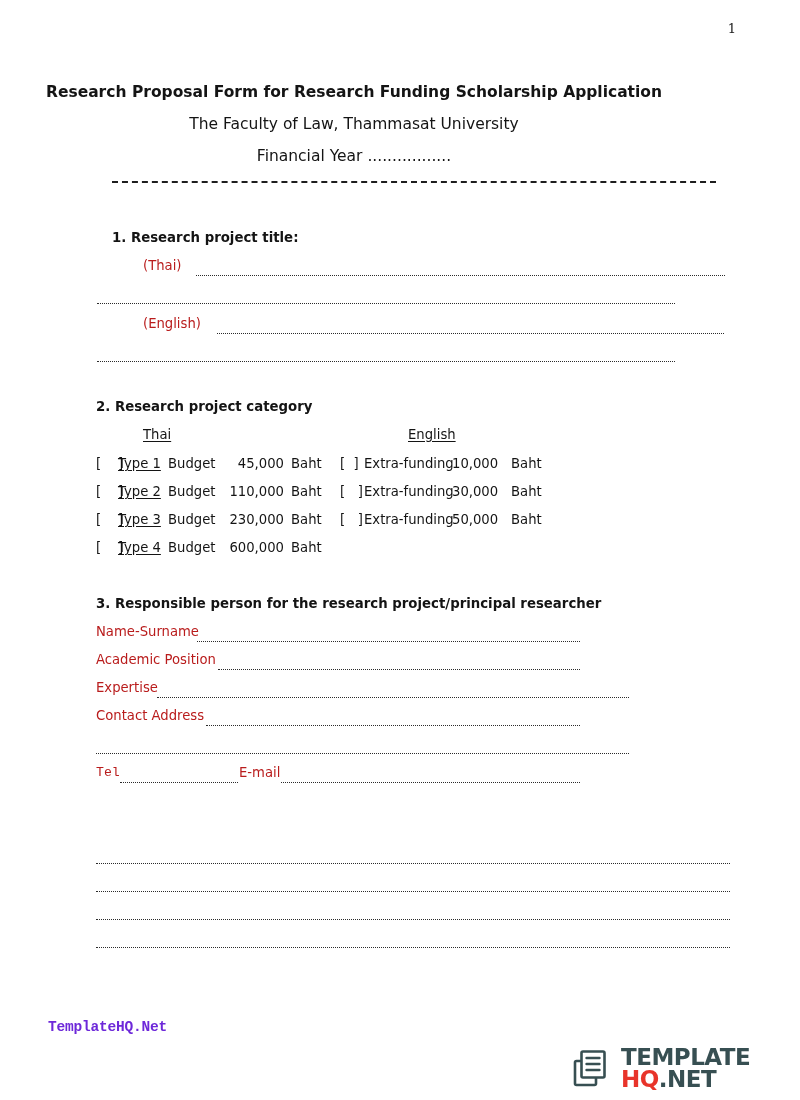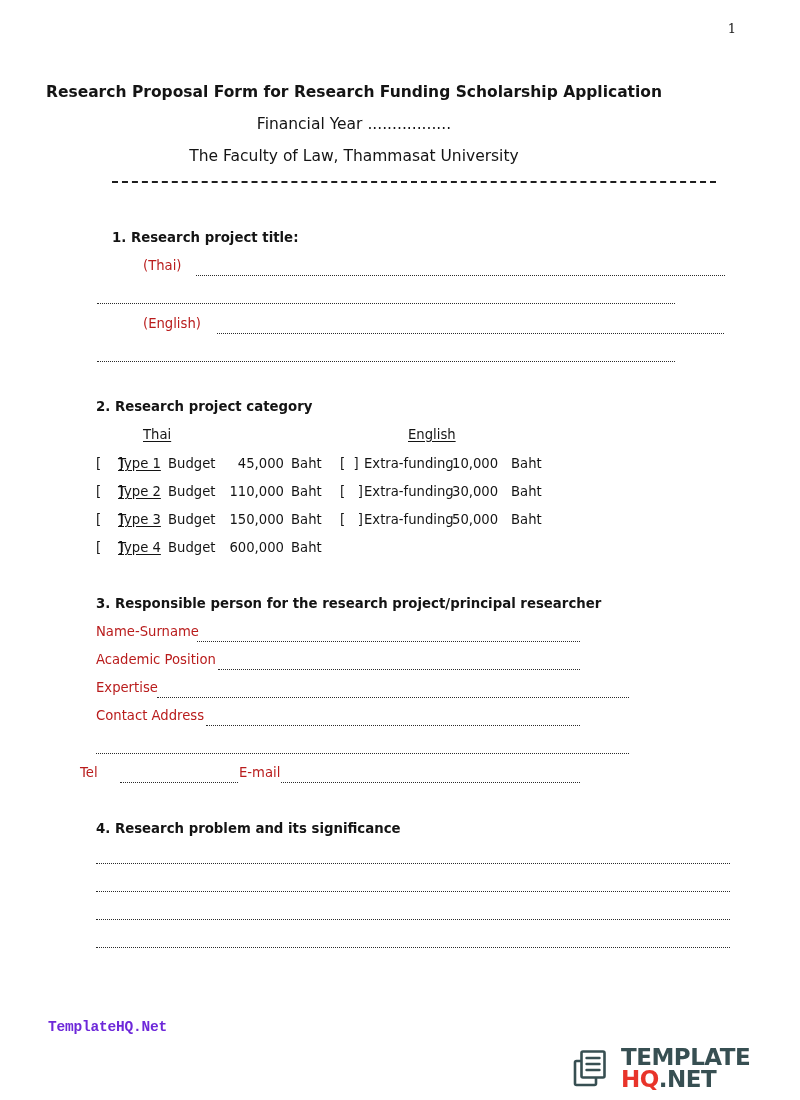--- a/index.html
+++ b/index.html
@@ -180,22 +180,22 @@
 </style>
 </head>
 <body>
 
 <div class="page">
 
   <div class="page-number">1</div>
 
   <div class="doc-header">
     <div class="hline">Research Proposal Form for Research Funding Scholarship Application</div>
+    <div class="hline sub">The Faculty of Law, Thammasat University</div>
     <div class="hline sub">Financial Year .................</div>
-    <div class="hline sub">The Faculty of Law, Thammasat University</div>
   </div>
   <div class="header-rule"></div>
 
   <div class="sec-heading" style="left:112px; top:230px;">1. Research project title:</div>
 
   <div class="field-label" style="left:143px; top:258px;">(Thai)</div>
   <div class="dotrule" style="left:196px; top:275px; width:529px;"></div>
 
   <div class="dotrule" style="left:97px; top:303px; width:578px;"></div>
 
@@ -234,21 +234,21 @@
     <span class="txt c-box">[   ]</span>
     <span class="txt c-lab">Extra-funding</span>
     <span class="txt c-amt">30,000</span>
     <span class="txt c-baht">Baht</span>
   </div>
 
   <div class="cat-row cat-left" style="top:512px;">
     <span class="box txt c-box">[    ]</span>
     <span class="typ c-type">Type 3</span>
     <span class="txt c-bud">Budget</span>
-    <span class="txt c-amt">150,000</span>
+    <span class="txt c-amt">230,000</span>
     <span class="txt c-baht">Baht</span>
   </div>
   <div class="cat-row cat-right" style="top:512px;">
     <span class="txt c-box">[   ]</span>
     <span class="txt c-lab">Extra-funding</span>
     <span class="txt c-amt">50,000</span>
     <span class="txt c-baht">Baht</span>
   </div>
 
   <div class="cat-row cat-left" style="top:540px;">
@@ -268,27 +268,26 @@
   <div class="dotrule" style="left:218px; top:669px; width:362px;"></div>
 
   <div class="field-label" style="left:96px; top:680px;">Expertise</div>
   <div class="dotrule" style="left:157px; top:697px; width:472px;"></div>
 
   <div class="field-label" style="left:96px; top:708px;">Contact Address</div>
   <div class="dotrule" style="left:206px; top:725px; width:374px;"></div>
 
   <div class="dotrule" style="left:96px; top:753px; width:533px;"></div>
 
-  <div class="field-label" style="left:80px; top:765px;">Tel</div>
+  <div class="field-label" style="left:96px; top:765px;font-family:Liberation Mono, monospace;">Tel</div>
   <div class="dotrule" style="left:120px; top:782px; width:118px;"></div>
 
   <div class="field-label" style="left:239px; top:765px;">E-mail</div>
   <div class="dotrule" style="left:281px; top:782px; width:299px;"></div>
 
-  <div class="sec-heading" style="left:96px; top:821px;">4. Research problem and its significance</div>
 
   <div class="dotrule" style="left:96px; top:863px; width:634px;"></div>
   <div class="dotrule" style="left:96px; top:891px; width:634px;"></div>
   <div class="dotrule" style="left:96px; top:919px; width:634px;"></div>
   <div class="dotrule" style="left:96px; top:947px; width:634px;"></div>
 
   <div class="footer-brand">TemplateHQ.Net</div>
 
   <div class="logo">
     <svg class="logo-icon" viewBox="0 0 44 44">

